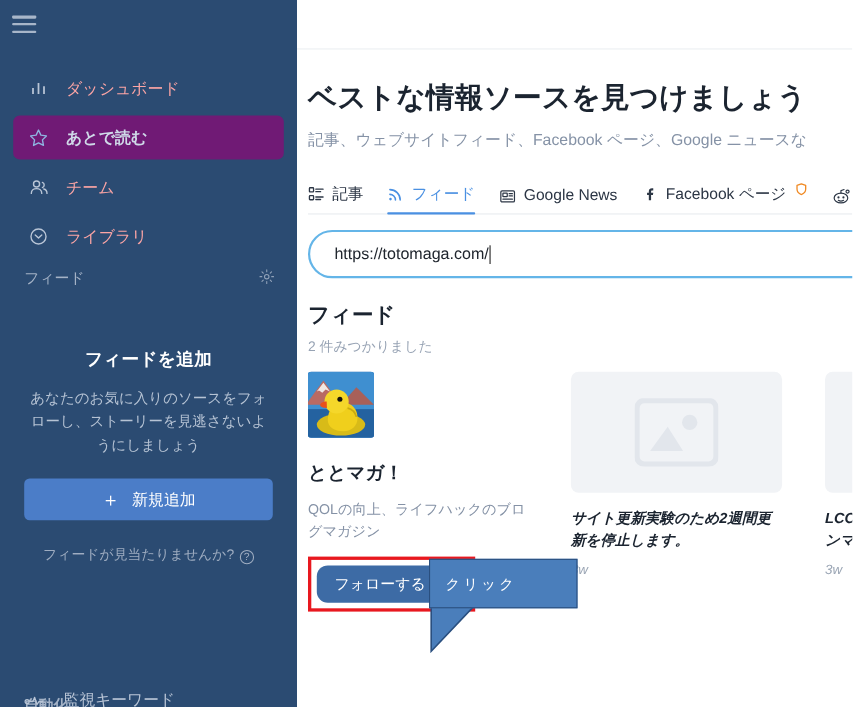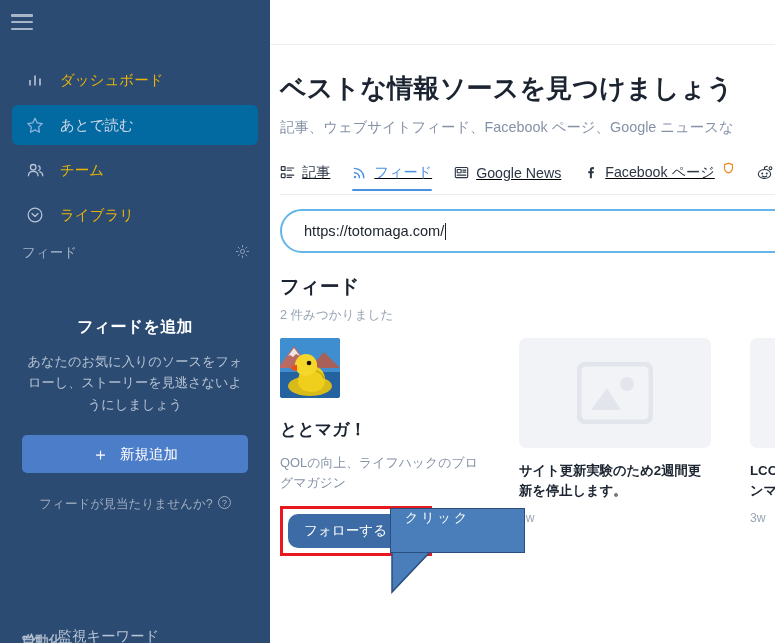--- a/index.html
+++ b/index.html
@@ -27,24 +27,24 @@
   }
   .hamburger span { display: block; height: 2.5px; background: #a8b6c9; border-radius: 1px; }
 
   .navlist { position: absolute; top: 60px; left: 0; width: 270px; }
   .navitem {
     display: flex; align-items: center;
     height: 40px; margin: 0 12px 5px 12px;
     padding-left: 12px;
     border-radius: 6px;
     cursor: pointer;
-    color: #eab308;
+    color: #fca5a5;
     font-size: 14.5px;
   }
-  .navitem.active { background: #0369a1; color: #cfd9e8; }
+  .navitem.active { background: #701a75; color: #cfd9e8; font-weight: bold; }
   .navitem .nicon {
     width: 22px; height: 22px; margin-right: 14px;
     display: flex; align-items: center; justify-content: center;
     flex: 0 0 22px;
   }
   .navitem .nicon svg { display: block; }
 
   .section-head {
     display: flex; align-items: center; justify-content: space-between;
     margin: 18px 20px 0 22px;
@@ -61,21 +61,21 @@
   .btn-newadd {
     margin-top: 20px; width: 100%; height: 38px;
     background: #4b7dc8; color: #fff; border: none; border-radius: 5px;
     font-size: 14.5px; font-family: inherit;
     display: flex; align-items: center; justify-content: center; gap: 11px;
     cursor: pointer;
   }
   .btn-newadd .plus { font-size: 17px; line-height: 1; }
   .nofeed {
     margin-top: 23px; font-size: 12.6px; color: #9fadc1;
-    display: flex; align-items: flex-start; justify-content: center; gap: 5px;
+    display: flex; align-items: flex-end; justify-content: center; gap: 5px;
     cursor: pointer;
   }
   .qmark {
     display: inline-block; width: 13px; height: 13px; border: 1.2px solid #9fadc1;
     border-radius: 50%; font-size: 9.5px; line-height: 11px; text-align: center;
   }
   .auto-label { margin: 36px 0 0 22px; font-size: 13.3px; color: #a4b2c6; }
   .auto-item {
     display: flex; align-items: center; margin: 16px 0 0 22px;
     font-size: 14.3px; color: #b9c5d6; cursor: pointer;
@@ -89,24 +89,23 @@
   .page-title {
     margin-top: 26px; font-size: 26px; font-weight: bold; color: #1b2430;
     white-space: nowrap; letter-spacing: .2px;
   }
   .page-sub {
     margin-top: 12px; font-size: 14.4px; color: #8592a6;
     white-space: nowrap;
   }
 
   .tabs {
-    margin-top: 22px; display: flex; align-items: center; gap: 22px;
+    margin-top: 22px; display: flex; align-items: flex-end; gap: 22px;
     border-bottom: 1px solid #e8ebef; height: 36px;
     white-space: nowrap;
-    text-decoration: underline;
   }
   .tab {
     display: flex; align-items: center; gap: 7px;
     font-size: 14.2px; color: #2c3645; cursor: pointer;
     padding-bottom: 8px; position: relative; flex: 0 0 auto;
   }
   .tab.active { color: #4a90e2; }
   .tab.active:after {
     content: ""; position: absolute; left: 0; right: 0; bottom: -1px;
     height: 2.5px; background: #4a90e2; border-radius: 2px;
@@ -142,38 +141,38 @@
   .follow-wrap {
     margin-top: 14px; display: inline-block;
     border: 3px solid #e8181f; padding: 5px 26px 5px 5px;
   }
   .btn-follow {
     background: #3d6ba5; color: #fff; border: none;
     font-size: 13.6px; font-family: inherit;
     padding: 8px 16px; border-radius: 10px; cursor: pointer;
   }
 
-  .card { width: 192px; flex: 0 0 192px; }
+  .card { width: 192px; flex: 0 0 192px; font-style: italic; }
   .card-img {
     width: 192px; height: 110px; background: #f1f3f6; border-radius: 7px;
     display: flex; align-items: center; justify-content: center;
   }
   .card-title {
     margin-top: 13px; font-size: 13.3px; font-weight: bold; color: #1b2430;
     line-height: 1.48;
   }
   .card-age { margin-top: 11px; font-size: 12.2px; color: #9aa5b4; }
 
   
   .callout {
     position: absolute; left: 390px; top: 508px;
     width: 135px; height: 45px;
     background: #4a7ebb; border: 1.5px solid #2a4f7f;
     color: #ffffff; font-size: 13px;
-    display: flex; padding-left: 14px;
+    display: flex; align-items: center; padding-left: 14px;
     letter-spacing: 3px;
     z-index: 20;
   }
   .callout-tail {
     position: absolute; left: 390px; top: 552px;
     width: 56px; height: 42px; z-index: 19;
   }
 </style>
 </head>
 <body>

